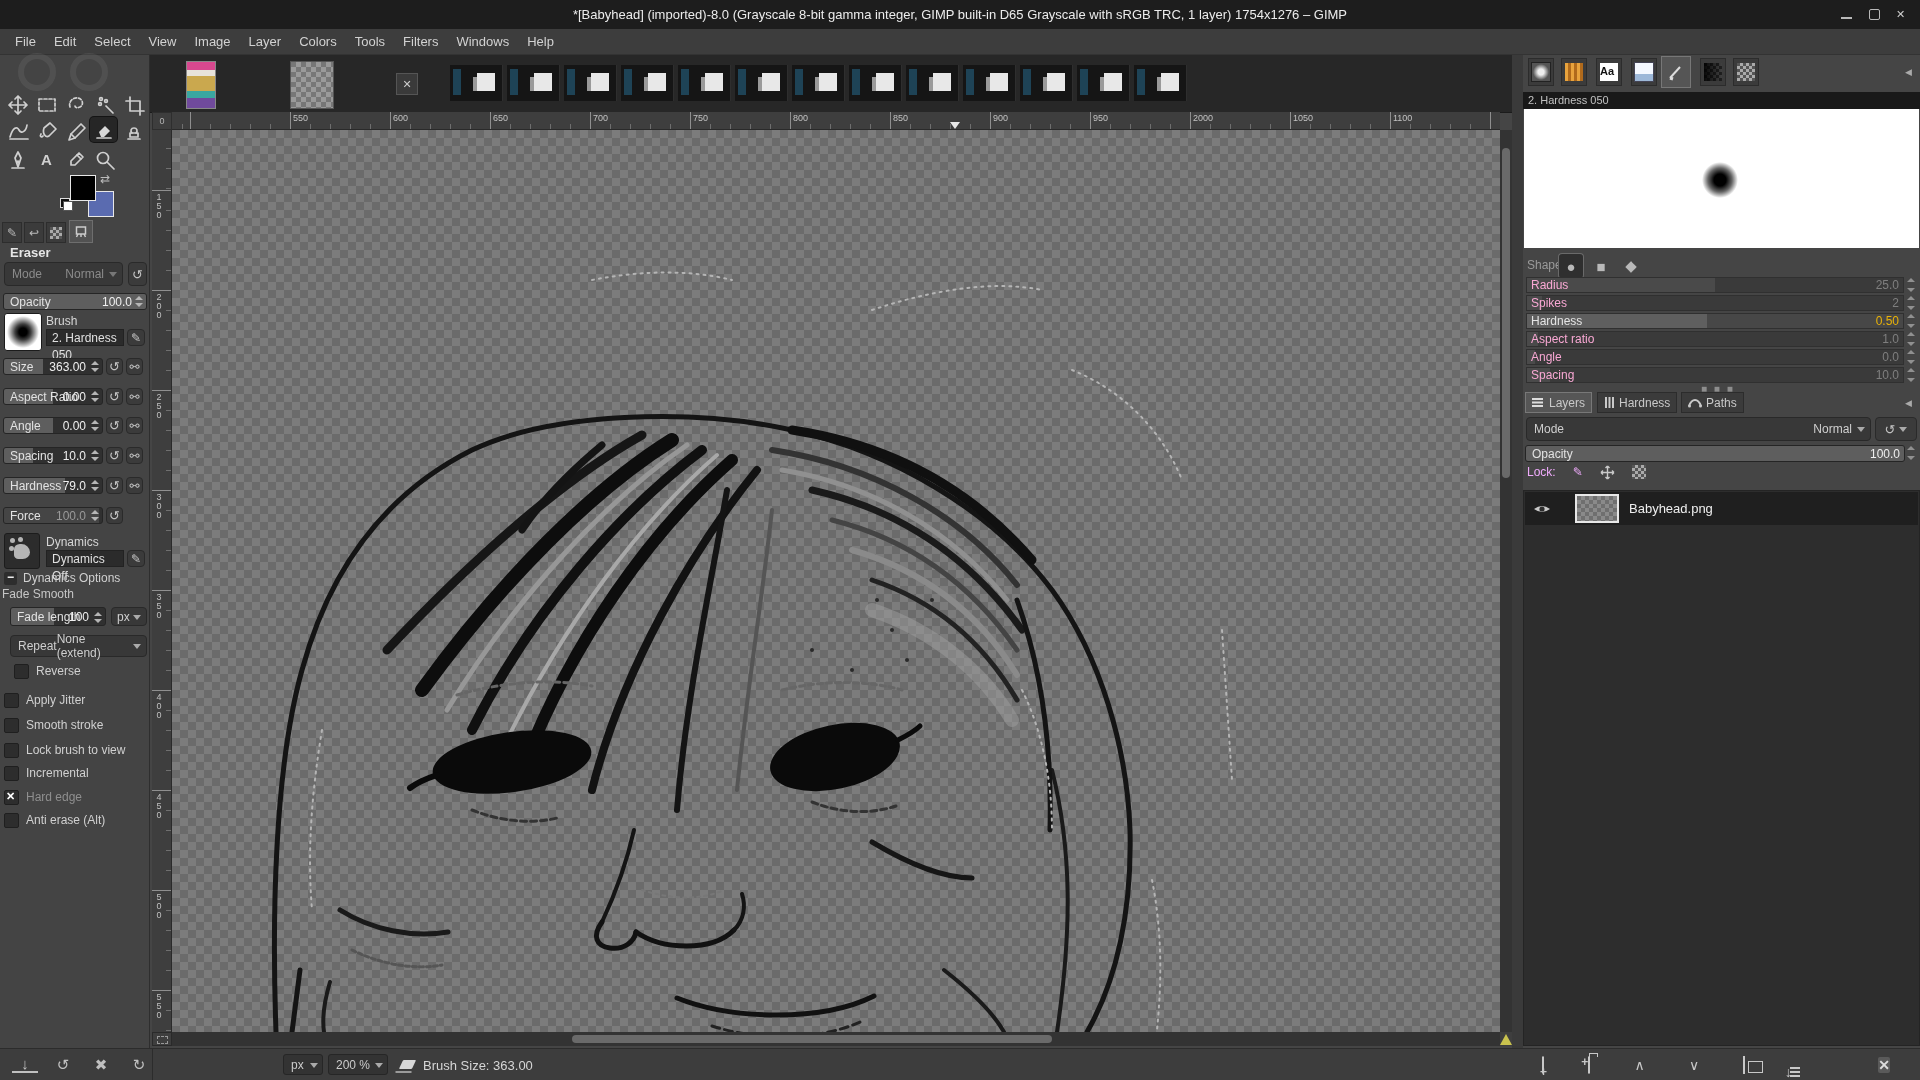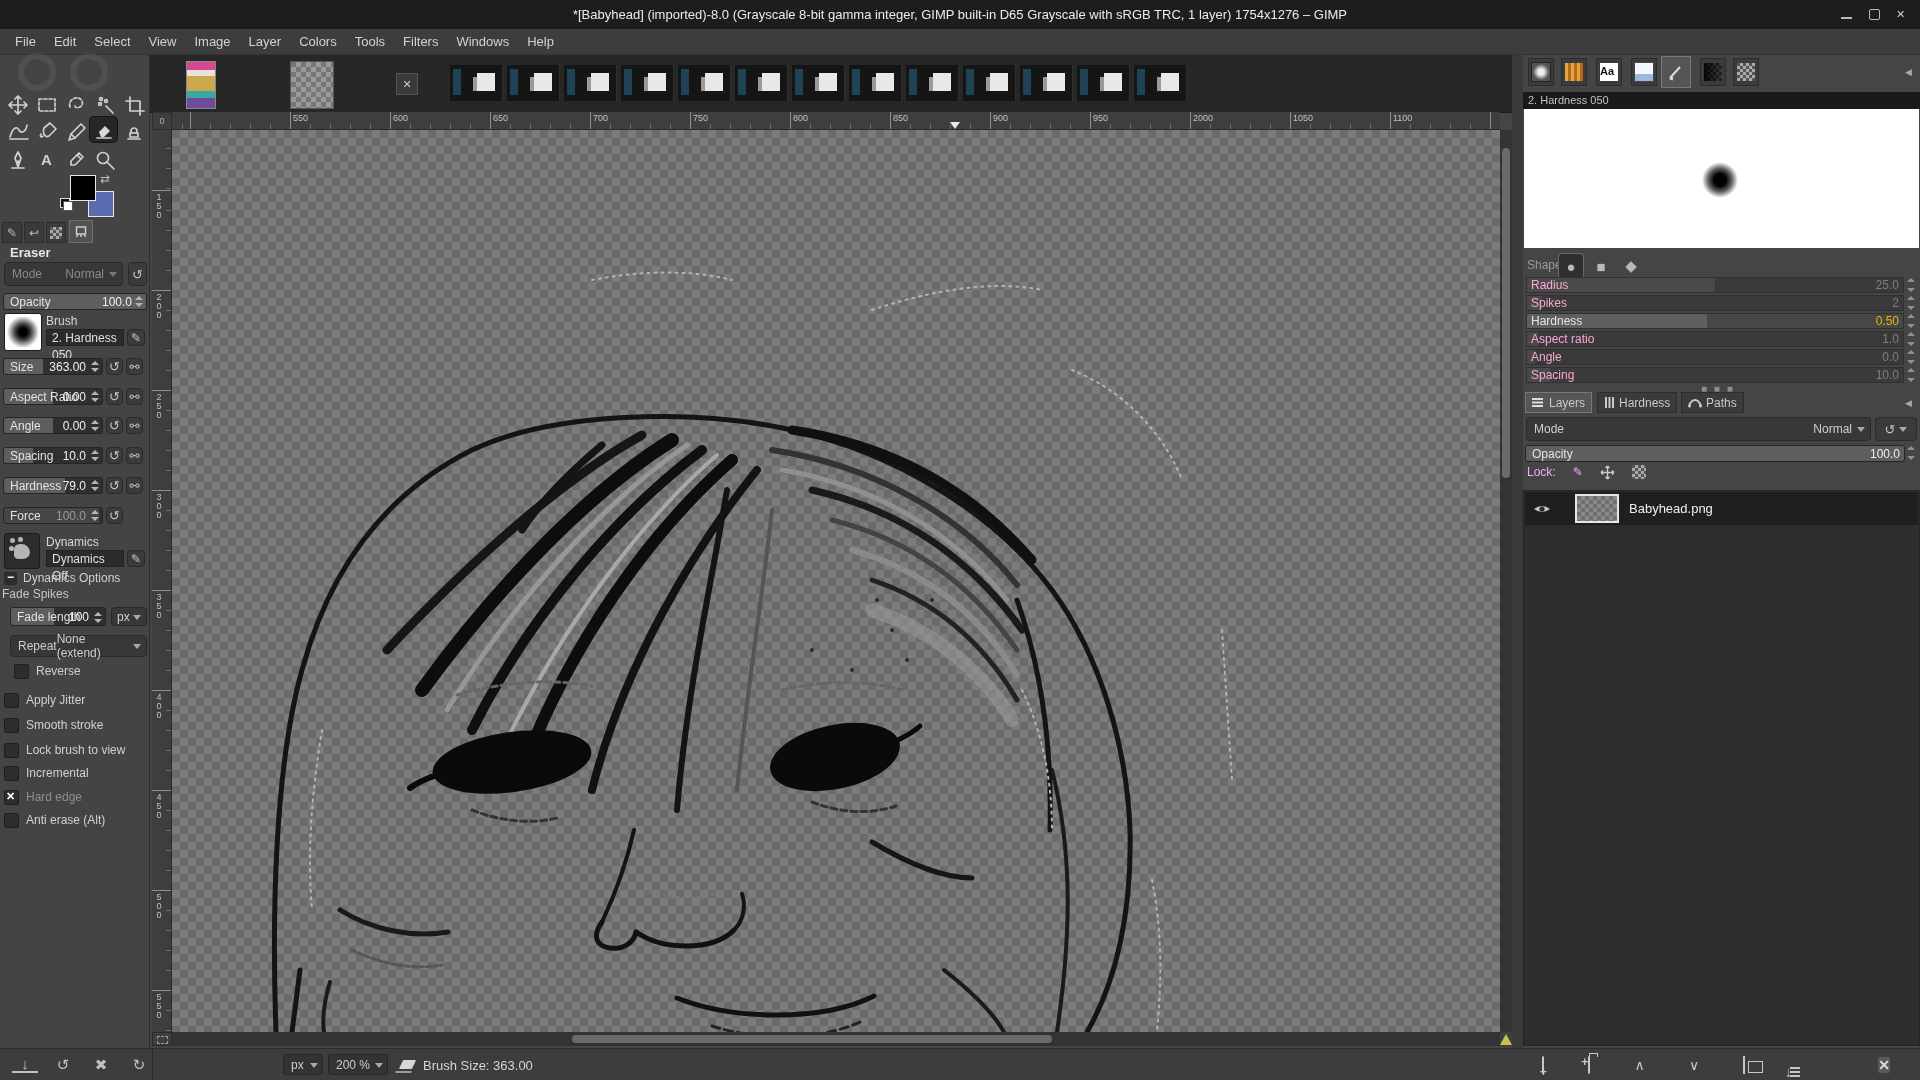--- a/index.html
+++ b/index.html
@@ -436,21 +436,21 @@
       <span class="reset-glyph">↺</span>
     </div>
 
   <div class="dyn-box"></div>
   <span class="abs" style="left:46px;top:480px;color:#d6d6d6">Dynamics</span>
   <div class="entry" style="left:46px;top:495px;width:78px">Dynamics Off</div>
   <div class="iconbtn" style="left:127px;top:495px;width:18px;height:17px">✎</div>
 
   <div class="expander" style="left:4px;top:517px">−</div>
   <span class="abs" style="left:23px;top:516px;color:#d0d0d0">Dynamics Options</span>
-  <span class="abs" style="left:2px;top:532px;color:#c6c6c6">Fade Spikes</span>
+  <span class="abs" style="left:2px;top:532px;color:#c6c6c6">Fade Smooth</span>
 
   <div class="spinscale" style="left:10px;top:552px;width:96px;height:19px">
     <span class="ss-fill" style="width:46%"></span>
     <span class="ss-label" style="top:2px">Fade length</span>
     <span class="ss-value" style="top:2px">100</span>
     <span class="ss-spin" style="top:3px">
         <i class="up"></i>
         <i class="dn"></i>
       </span>
   </div>

